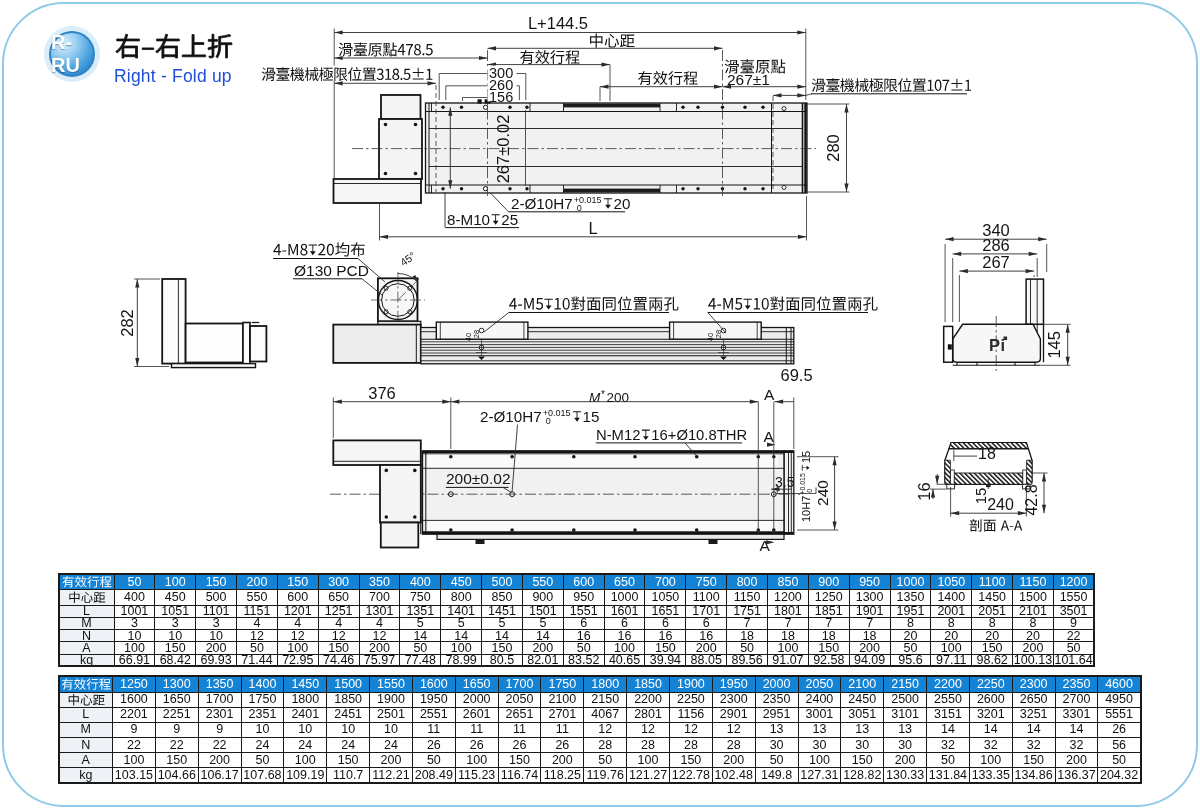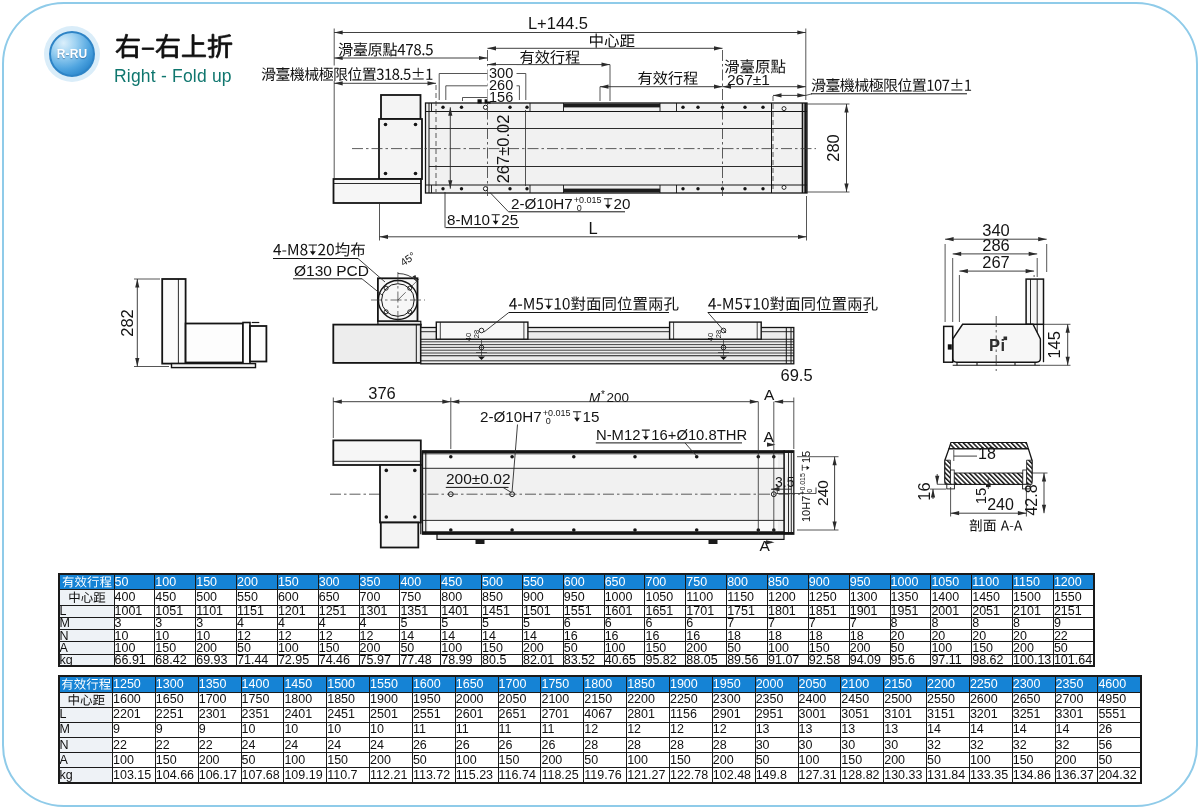--- a/index.html
+++ b/index.html
@@ -1,19 +1,19 @@
 <!DOCTYPE html>
 <html><head><meta charset="utf-8"><style>
 *{margin:0;padding:0;box-sizing:border-box}
 body{width:1200px;height:809px;background:#fff;font-family:"Liberation Sans",sans-serif;position:relative;overflow:hidden}
 .frame{position:absolute;left:2px;top:2px;width:1196px;height:805px;border:2px solid #8fcbe9;border-radius:62px}
 .badge{position:absolute;left:49px;top:31px;width:46px;height:46px;border-radius:50%;border:2px solid #2e84c6;background:radial-gradient(circle at 30% 24%,#dbeffb 0%,#9ed2f2 28%,#50a5e0 60%,#2280c8 88%,#1d72b8 100%);box-shadow:0 0 0 5px #daedf9;display:flex;align-items:center;justify-content:center}
-.badge span{color:#fff;font-weight:bold;font-size:12px;letter-spacing:0.1px;text-shadow:0 1px 1px rgba(20,60,110,0.45)}
-.sub{position:absolute;left:114px;top:66px;font-size:17.5px;color:#0f766e;letter-spacing:0.2px}
-.dt{position:absolute;border-collapse:collapse;table-layout:fixed;font-size:12.5px;color:#111;}
+.badge span{color:#fff;font-weight:bold;font-size:20px;letter-spacing:0.1px;text-shadow:0 1px 1px rgba(20,60,110,0.45)}
+.sub{position:absolute;left:114px;top:66px;font-size:17.5px;color:#1d4ed8;letter-spacing:0.2px}
+.dt{position:absolute;border-collapse:collapse;table-layout:fixed;font-size:12.5px;color:#111;text-align:center}
 .dt td{border:1px solid #1a1a1a;padding:0;overflow:hidden;white-space:nowrap}
 .dt{border:2px solid #1a1a1a}
 .dt .hd td{background:#1583d5;color:#fff;font-size:12.5px}
 .dt .lbl{background:#eef2f6}
 </style></head>
 <body>
 
 <div class="frame"></div>
 
 <div class="badge">
@@ -605,21 +605,21 @@
 <td>1651</td>
 <td>1701</td>
 <td>1751</td>
 <td>1801</td>
 <td>1851</td>
 <td>1901</td>
 <td>1951</td>
 <td>2001</td>
 <td>2051</td>
 <td>2101</td>
-<td>2151</td>
+<td>3501</td>
 </tr>
 <tr style="height:12.3px;line-height:10.3px">
 <td class="lbl">M</td>
 <td>3</td>
 <td>3</td>
 <td>3</td>
 <td>4</td>
 <td>4</td>
 <td>4</td>
 <td>4</td>
@@ -703,21 +703,21 @@
 <td>71.44</td>
 <td>72.95</td>
 <td>74.46</td>
 <td>75.97</td>
 <td>77.48</td>
 <td>78.99</td>
 <td>80.5</td>
 <td>82.01</td>
 <td>83.52</td>
 <td>40.65</td>
-<td>95.82</td>
+<td>39.94</td>
 <td>88.05</td>
 <td>89.56</td>
 <td>91.07</td>
 <td>92.58</td>
 <td>94.09</td>
 <td>95.6</td>
 <td>97.11</td>
 <td>98.62</td>
 <td>100.13</td>
 <td>101.64</td>
@@ -903,21 +903,21 @@
 </tr>
 <tr style="height:15.2px;line-height:13.2px">
 <td class="lbl">kg</td>
 <td>103.15</td>
 <td>104.66</td>
 <td>106.17</td>
 <td>107.68</td>
 <td>109.19</td>
 <td>110.7</td>
 <td>112.21</td>
-<td>113.72</td>
+<td>208.49</td>
 <td>115.23</td>
 <td>116.74</td>
 <td>118.25</td>
 <td>119.76</td>
 <td>121.27</td>
 <td>122.78</td>
 <td>102.48</td>
 <td>149.8</td>
 <td>127.31</td>
 <td>128.82</td>

